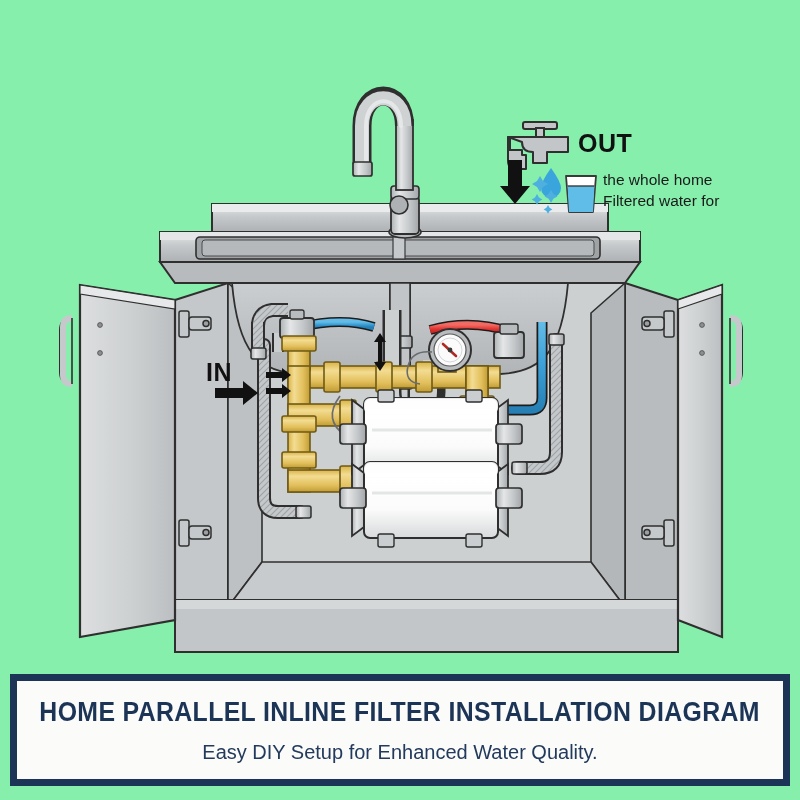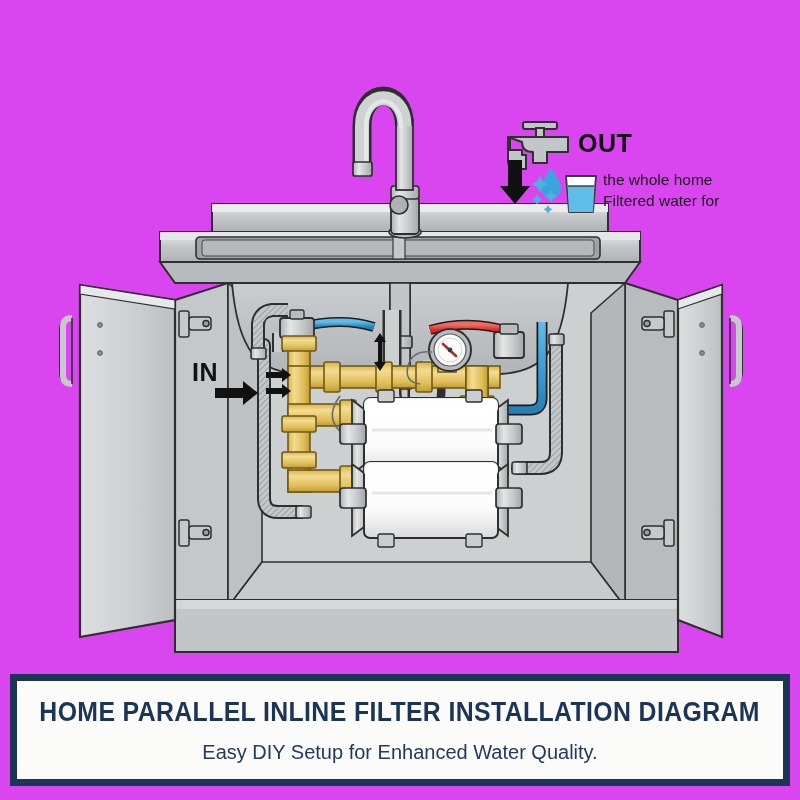--- a/index.html
+++ b/index.html
@@ -2,34 +2,34 @@
 <html><head>
 <meta charset="utf-8">
 <style>
   html,body{margin:0;padding:0;}
   body{
     width:800px;height:800px;
     background:#ffffff;
     font-family:"Liberation Sans", sans-serif;
     overflow:hidden;
   }
-  #page{position:relative;width:800px;height:800px;background:#d946ef;}
+  #page{position:relative;width:800px;height:800px;background:#86efac;}
 
   
   #illustration{position:absolute;left:0;top:0;width:800px;height:665px;}
   #illustration svg{display:block;width:800px;height:665px;}
 
   
   .label-out{
     position:absolute;left:578px;top:131px;
     font-size:25px;font-weight:bold;color:#111111;
     letter-spacing:.5px;line-height:1;
   }
   .label-in{
-    position:absolute;left:192px;top:360px;
+    position:absolute;left:206px;top:360px;
     font-size:25px;font-weight:bold;color:#111111;
     letter-spacing:.5px;line-height:1;
   }
   .caption-out{
     position:absolute;left:603px;top:170px;width:190px;
     font-size:15.5px;color:#1a1a1a;line-height:1.33;
   }
 
   
   #banner{

